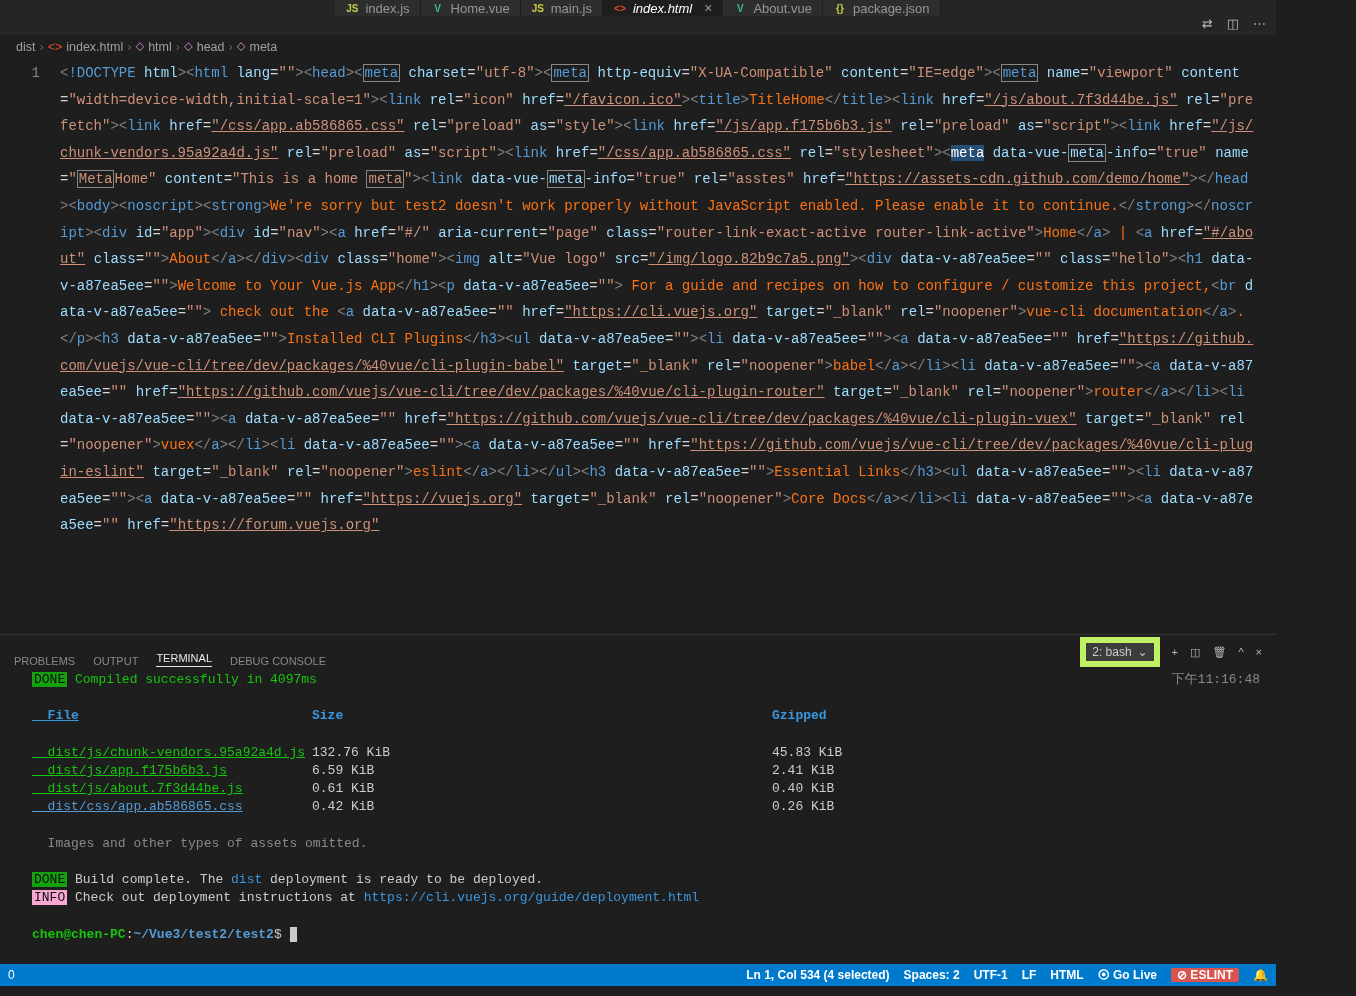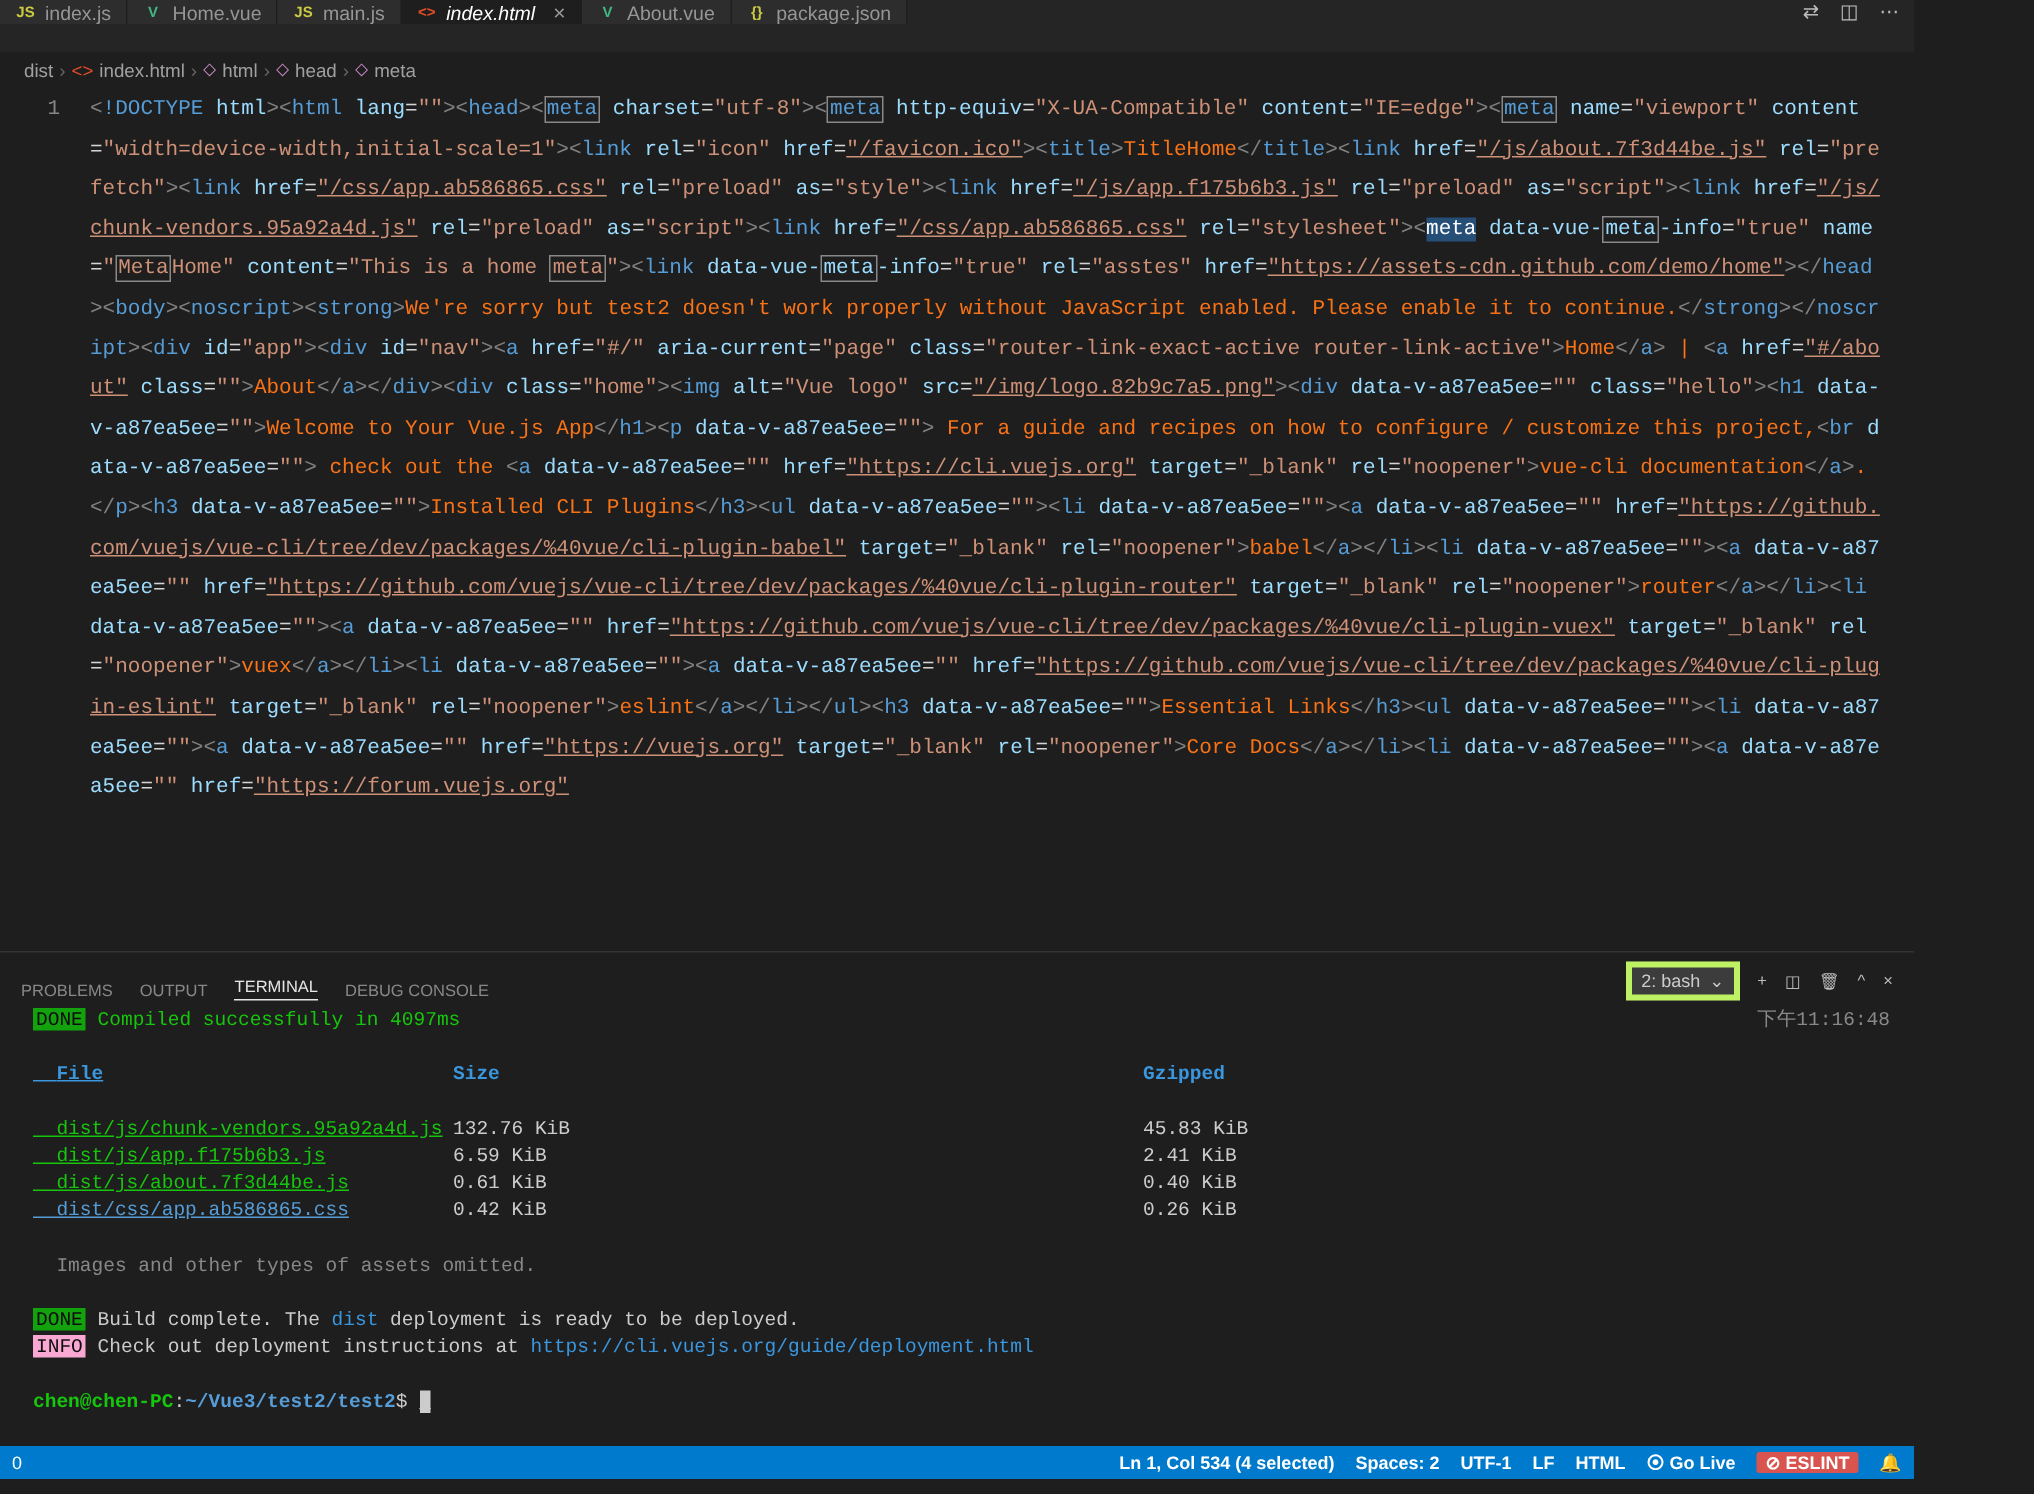--- a/index.html
+++ b/index.html
@@ -11,21 +11,22 @@
   width: 1276px;
   height: 986px;
   overflow: hidden;
   display: flex;
   flex-direction: column;
 }
 .tabbar {
   display: flex;
   background: #252526;
   height: 35px;
-  align-items: flex-start;
+  align-items: center;
+  flex-direction: column;
 }
 .tab {
   display: flex;
   align-items: center;
   padding: 0 10px;
   gap: 6px;
   color: #969696;
   background: #2d2d2d;
   border-right: 1px solid #1e1e1e;
   cursor: pointer;
@@ -116,32 +117,32 @@
 .panel-tabs-right {
   margin-left: auto;
   display: flex;
   align-items: center;
   gap: 12px;
   color: #bbb;
 }
 .term-select {
   background: #3c3c3c;
   color: #ccc;
-  border: 4px solid #bef264;
+  border: 6px solid #bef264;
   padding: 2px 22px 2px 6px;
   font-size: 12px;
   position: relative;
   margin-left: 16px;
 }
 .term-select::after { content: "⌄"; position: absolute; right: 6px; }
 .panel-body {
   flex: 1;
   font-family: 'Consolas', 'Courier New', monospace;
   font-size: 13px;
-  padding: 4px 22px;
+  padding: 4px 32px;
   line-height: 1.4;
   overflow: hidden;
 }
 .tgrn { color: #16c60c; }
 .tcya { color: #3a96dd; }
 .tblu { color: #569cd6; }
 .twht { color: #cccccc; }
 .bgg { background: #13a10e; color: #0c0c0c; padding: 0 2px; }
 .bgb { background: #f9a8d4; color: #0c0c0c; padding: 0 2px; font-family: Liberation Mono, monospace; }
 .panel-row { display: flex; }

